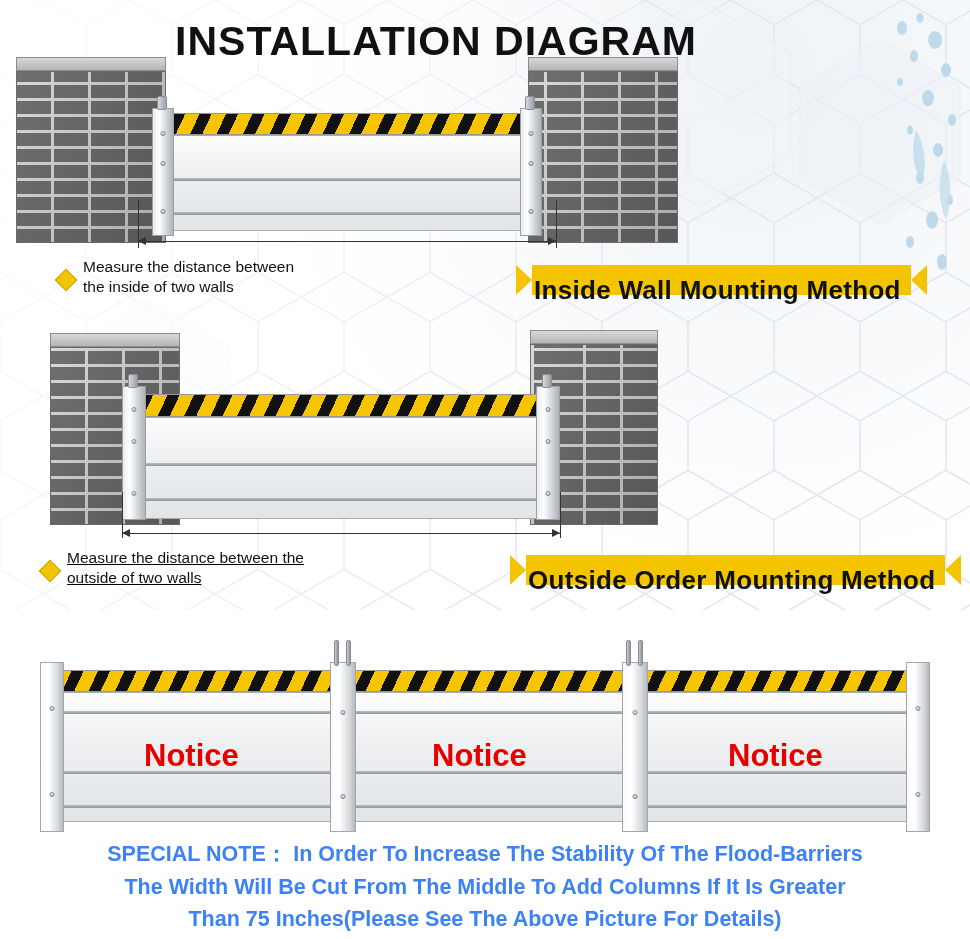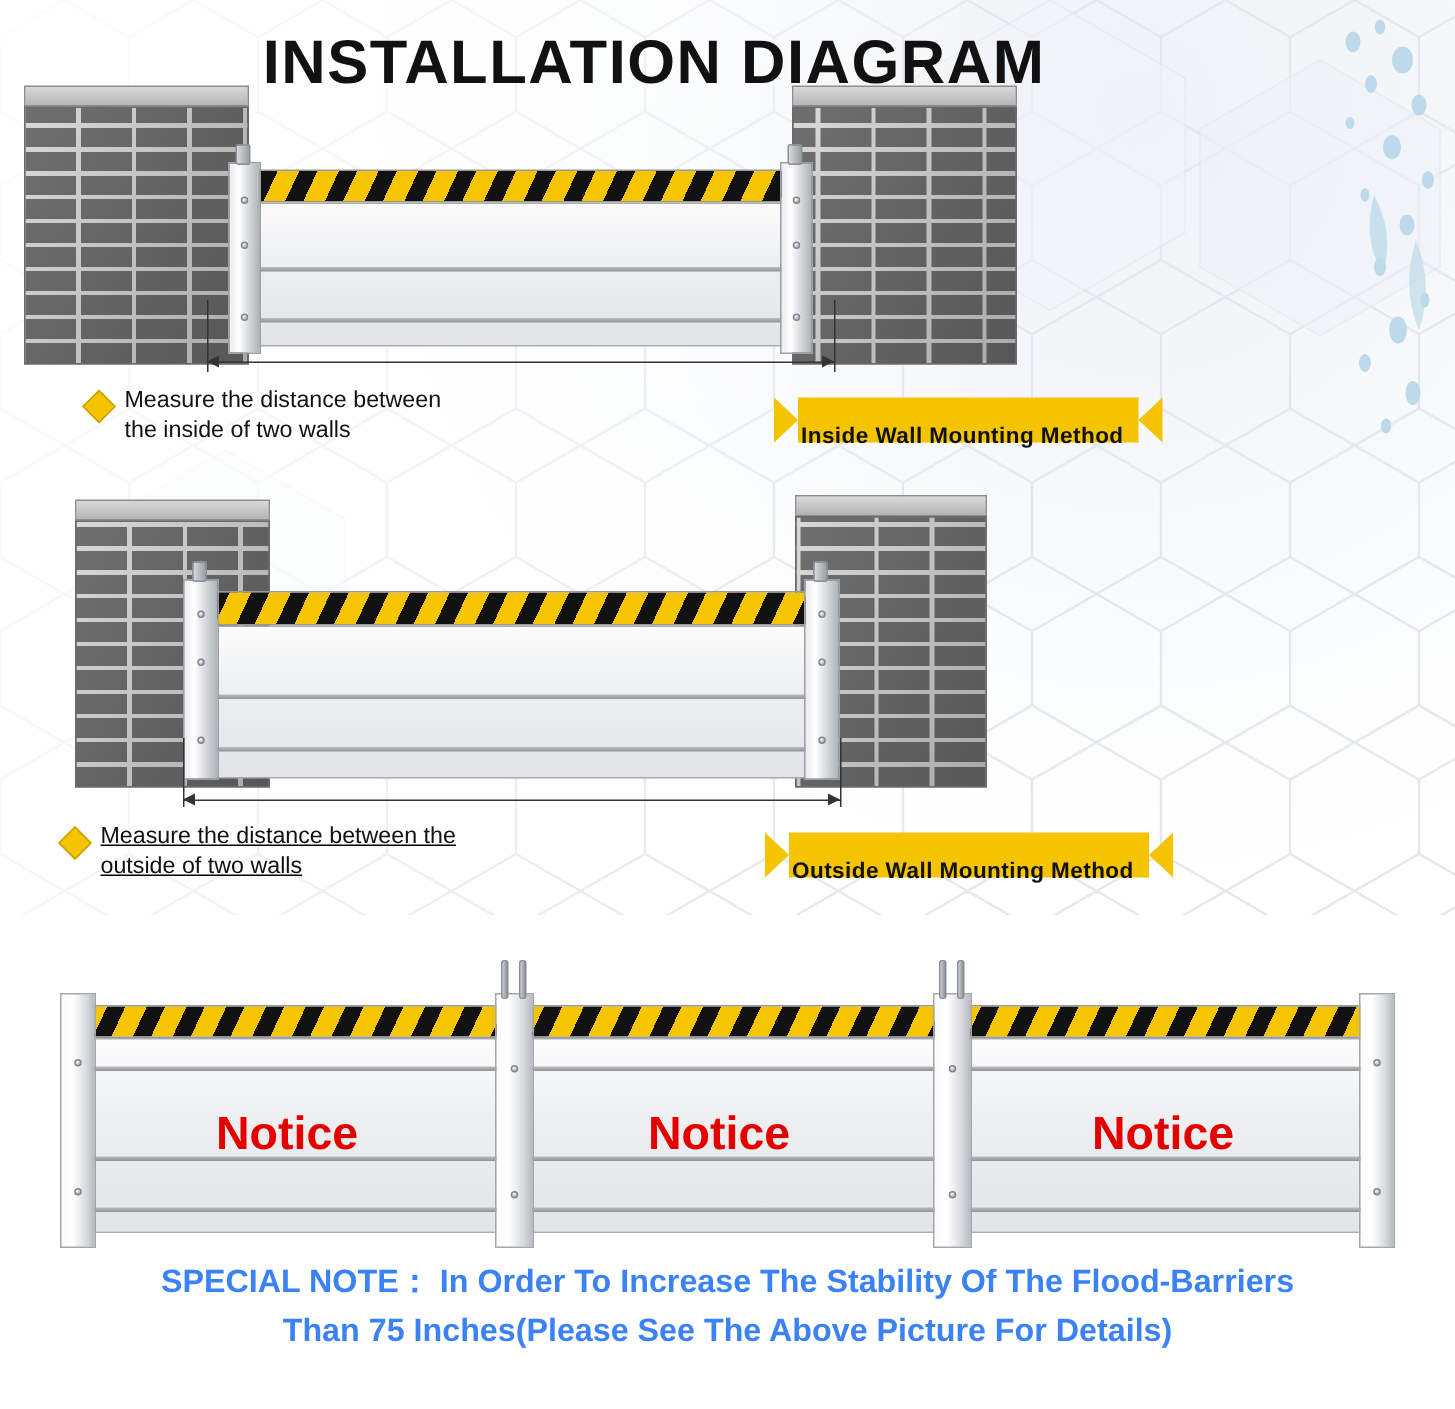--- a/index.html
+++ b/index.html
@@ -97,21 +97,21 @@
   .dim-line { position:absolute; height:1px; background:#333; }
   .dim-tick { position:absolute; width:1px; background:#333; }
   .arrow-l, .arrow-r {
     position:absolute; width:0;height:0;
     border-top:4px solid transparent; border-bottom:4px solid transparent;
   }
   .arrow-l { border-right:8px solid #333; }
   .arrow-r { border-left:8px solid #333; }
 
   
-  .callout { position:absolute; display:flex; align-items:flex-start; gap:9px; }
+  .callout { position:absolute; display:flex; align-items:center; gap:9px; }
   .diamond {
     width:16px;height:16px;background:#f5c400;border:1px solid #c8a000;
     transform:rotate(45deg); margin-top:6px; flex:0 0 auto;
   }
   .callout-text {
     font-size:15.5px; color:#111; line-height:1.28;
     font-family:"Liberation Sans", sans-serif; white-space:pre-line;
   }
 
   
@@ -119,21 +119,21 @@
   .banner .tri {
     width:0;height:0;
     border-top:15px solid transparent;border-bottom:15px solid transparent;
     border-left:16px solid #f5c400;
   }
   .banner .bar {
     height:30px; background:#f5c400; display:flex; align-items:center;
     padding:0 10px 0 2px;
   }
   .banner .bar span {
-    font-size:15px; font-weight:bold; color:#111; white-space:nowrap;
+    font-size:26px; font-weight:bold; color:#111; white-space:nowrap;
     letter-spacing:.3px;
     margin-top:20px;
   }
   .banner .tri-r {
     width:0;height:0;
     border-top:15px solid transparent;border-bottom:15px solid transparent;
     border-right:16px solid #f5c400;
   }
 
   
@@ -310,21 +310,21 @@
 
   <div class="callout" style="left:42px; top:548px; width:410px;text-decoration:underline;">
     <div class="diamond"></div>
     <div class="callout-text">Measure the distance between the
 outside of two walls</div>
   </div>
 
   <div class="banner" style="left:510px; top:555px;">
     <div class="tri"></div>
     <div class="bar">
-      <span>Outside Wall  Mounting  Method</span>
+      <span>Outside Order  Mounting  Method</span>
     </div>
     <div class="tri-r"></div>
   </div>
 </div>
 
 <div class="bottom-wrap">
 
   <div class="barrier" style="left:44px; top:38px; width:882px; height:152px;">
     <div class="hazard" style="height:22px;"></div>
     <div class="panel-body" style="top:22px; height:130px;">
@@ -364,14 +364,15 @@
     <div class="bolt" style="top:132px;"></div>
   </div>
 
   <div class="notice" style="left:144px; top:106px;">Notice</div>
   <div class="notice" style="left:432px; top:106px;">Notice</div>
   <div class="notice" style="left:728px; top:106px;">Notice</div>
 </div>
 
 <div class="special-note" style="top:838px;">
   <div>SPECIAL NOTE：   In Order To Increase The Stability Of The Flood-Barriers</div>
+  <div>The Width Will Be Cut From The Middle To Add Columns If It Is Greater</div>
   <div>Than 75 Inches(Please See The Above Picture For Details)</div>
 </div>
 
 </body></html>

